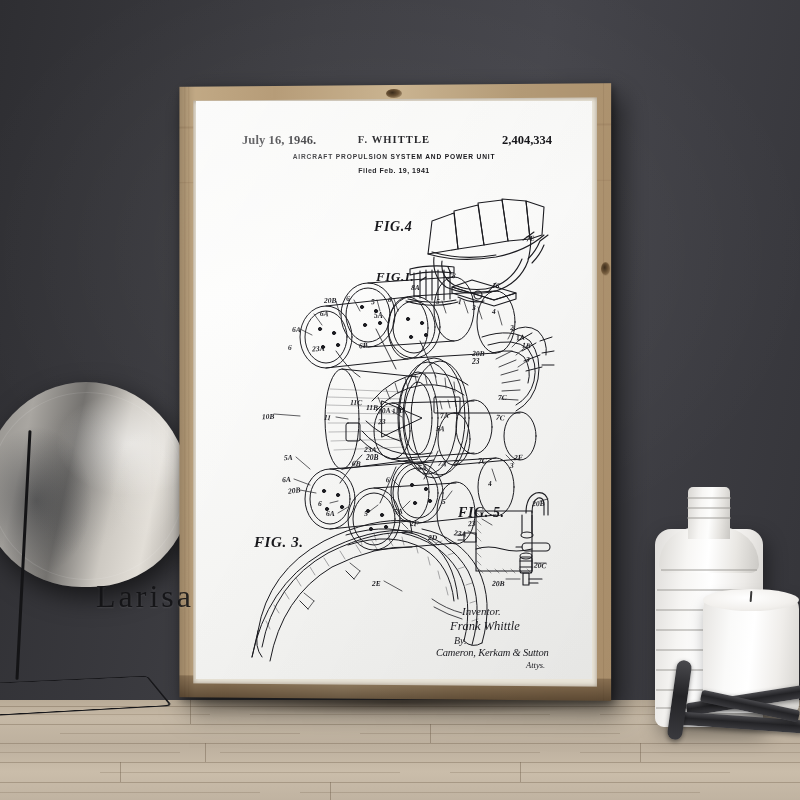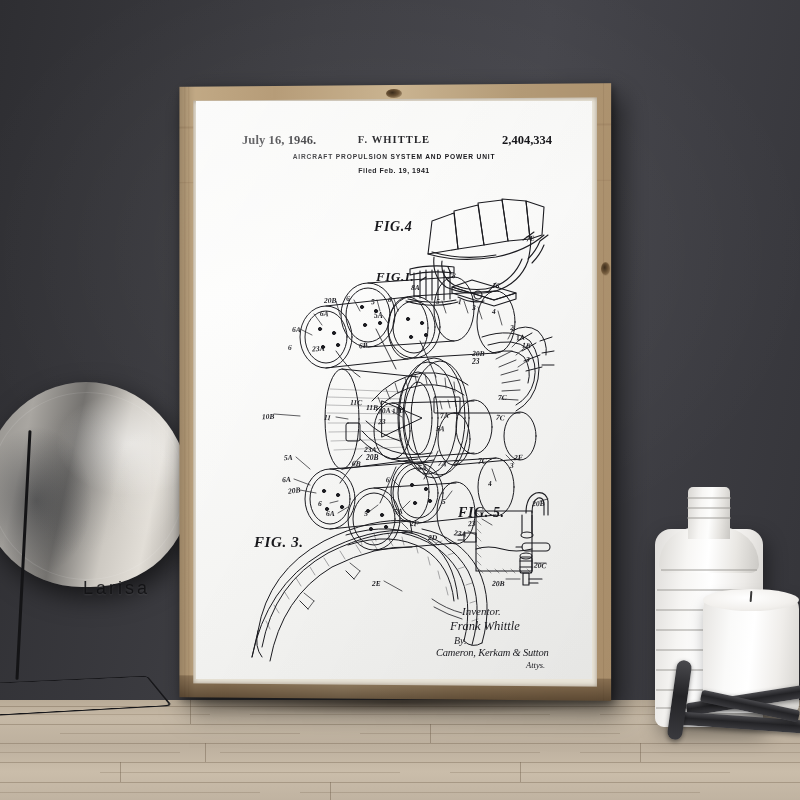--- a/index.html
+++ b/index.html
@@ -92,22 +92,22 @@
   .candle{position:absolute;left:703px;top:595px;width:96px;height:118px;border-radius:14px 14px 8px 8px;
     background:linear-gradient(96deg,#e6e4e1 0%,#fafaf9 28%,#ffffff 50%,#efedea 76%,#d6d4d0 100%);
     box-shadow:3px 6px 16px rgba(0,0,0,.38);}
   .candle-top{position:absolute;left:703px;top:589px;width:96px;height:22px;border-radius:50%;
     background:radial-gradient(ellipse at 45% 40%,#ffffff 0%,#f2f0ed 60%,#dedcd8 100%);}
   .wick{position:absolute;left:750px;top:591px;width:2px;height:11px;background:#3a3a3a;
     transform:rotate(4deg);border-radius:1px;}
   .hoop{position:absolute;background:linear-gradient(180deg,#4a4a4e 0%,#232326 45%,#3a3a3e 100%);
     border-radius:3px;box-shadow:0 2px 5px rgba(0,0,0,.45);}
 
-  .watermark{position:absolute;left:83px;top:578px;font-family:Liberation Sans, sans-serif;
-    font-size:18px;letter-spacing:3px;color:rgba(16,16,18,.88);
+  .watermark{position:absolute;left:96px;top:578px;font-family:Liberation Serif, serif;
+    font-size:32px;letter-spacing:3px;color:rgba(16,16,18,.88);
     text-shadow:0 1px 2px rgba(255,255,255,.10);}
 </style>
 </head>
 <body>
 
 <div id="scene">
 
   <div class="wall"></div>
   <div class="wall-shade"></div>
 

